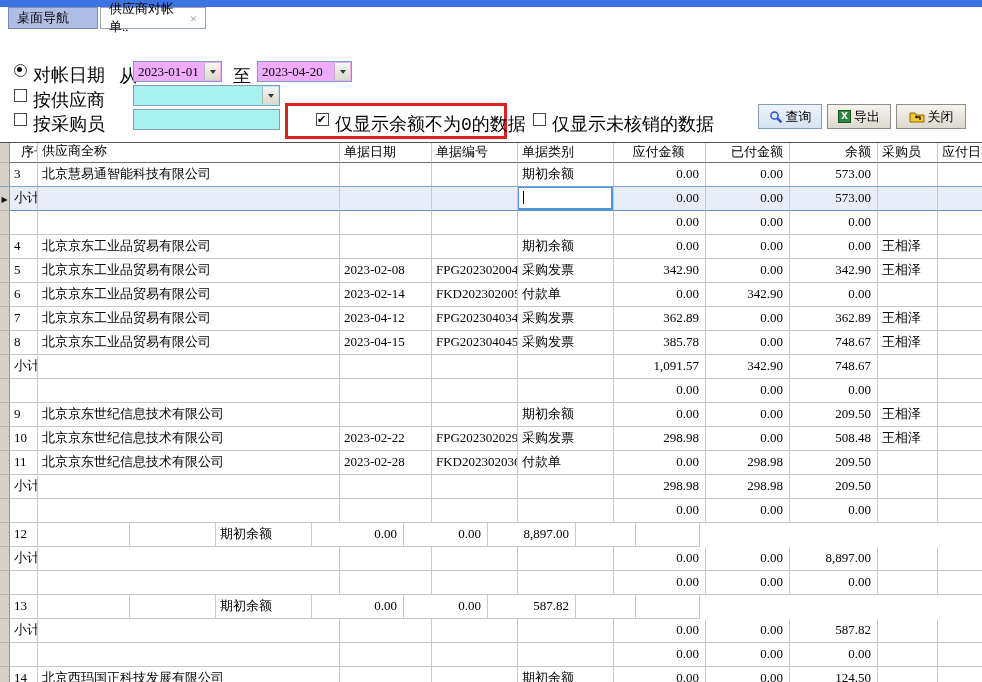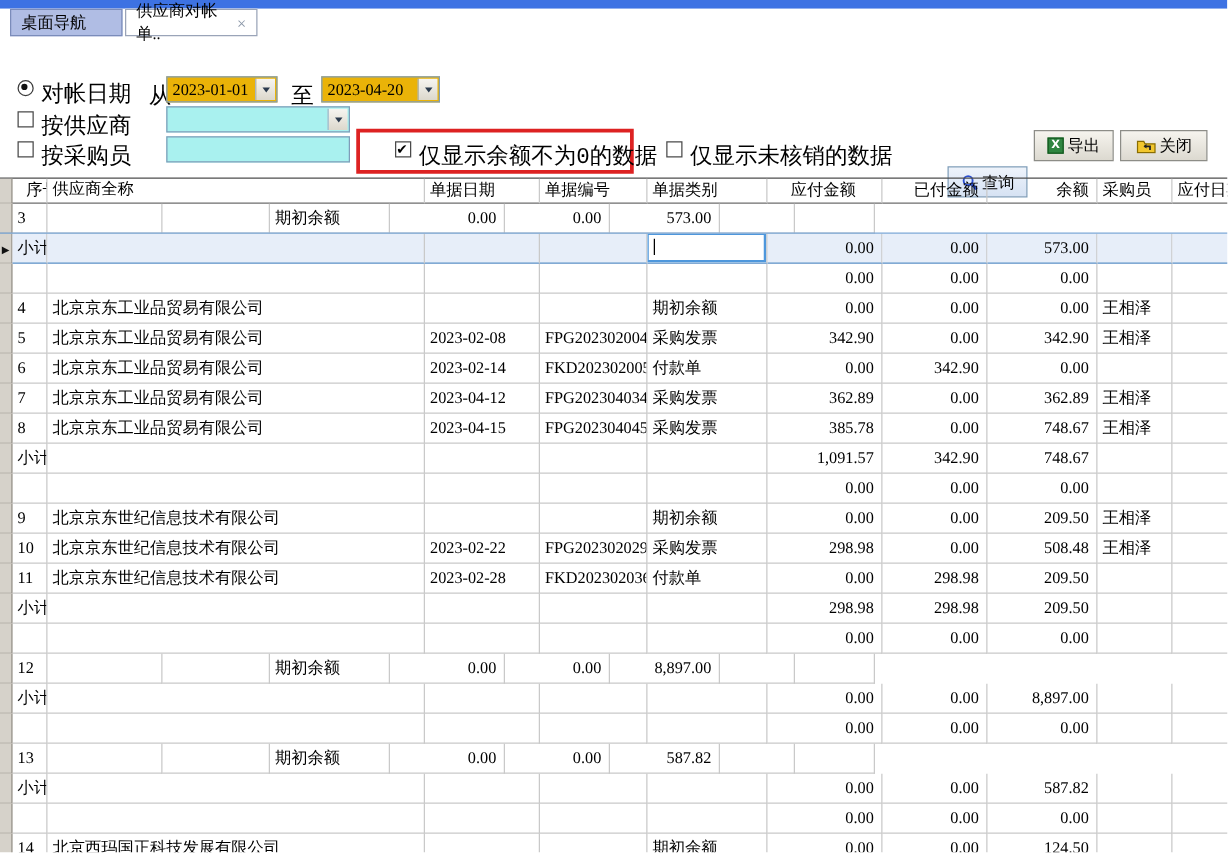--- a/index.html
+++ b/index.html
@@ -12,21 +12,21 @@
        font-size:13px;padding:0 8px;border:1px solid #7b8cba;cursor:default;}
   .tab.inactive{left:8px;width:90px;background:#b0bde4;}
   .tab.active{left:100px;width:106px;background:#fff;border-color:#9aa4b8;gap:4px;}
   .tab .close{color:#8b97a8;font-size:13px;line-height:13px;margin-left:2px;}
   
   .flabel{position:absolute;font-size:18px;white-space:nowrap;font-family:Liberation Mono, monospace;}
   .radio{position:absolute;width:13px;height:13px;border:1px solid #3c3c3c;border-radius:50%;background:#fff;box-sizing:border-box;}
   .radio.on::after{content:"";position:absolute;left:2px;top:2px;width:5px;height:5px;border-radius:50%;background:#111;}
   .cb{position:absolute;width:13px;height:13px;border:1px solid #4a4a4a;background:#fff;box-sizing:border-box;}
   .cb.checked::after{content:"✔";position:absolute;left:0;top:-1px;font-family:"DejaVu Sans",sans-serif;font-size:11px;color:#000;}
-  .combo{position:absolute;box-sizing:border-box;border:1px solid #7f9db9;background:#eab308;
+  .combo{position:absolute;box-sizing:border-box;border:1px solid #7f9db9;background:#f0abfc;
          font-size:13px;line-height:19px;padding:0 18px 0 4px;height:21px;white-space:nowrap;overflow:hidden;}
   .combo.cyan,.field.cyan{background:#a9f1ef;}
   .field{position:absolute;box-sizing:border-box;border:1px solid #7f9db9;height:21px;}
   .arrowbtn{position:absolute;right:1px;top:1px;bottom:1px;width:15px;background:linear-gradient(#f6f5f1,#dcd8cc);
             border-left:1px solid #a8b6c6;display:flex;align-items:center;justify-content:center;}
   .arrow{width:0;height:0;border-left:3.5px solid transparent;border-right:3.5px solid transparent;border-top:4px solid #2b3b4e;}
   .hl-box{position:absolute;left:285px;top:103px;width:222px;height:36px;border:3px solid #dd2222;box-sizing:border-box;pointer-events:none;}
   
   .btn{position:absolute;top:104px;height:25px;box-sizing:border-box;border:1px solid #8d8d87;
        background:linear-gradient(#f6f4ee,#dcd9d0);display:flex;align-items:center;justify-content:center;
@@ -100,21 +100,21 @@
     <span></span>
   </div>
 
   <div class="hl-box"></div>
   <span class="cb checked" style="left:316px;top:113px;"></span>
   <span class="flabel" style="left:335px;top:112px;">仅显示余额不为0的数据</span>
 
   <span class="cb" style="left:533px;top:113px;"></span>
   <span class="flabel" style="left:552px;top:112px;">仅显示未核销的数据</span>
 
-  <div class="btn query" style="left:758px;width:64px;margin-top:29px;">
+  <div class="btn query" style="left:758px;width:64px;">
     <svg width="14" height="14" viewBox="0 0 14 14">
       <circle cx="5.5" cy="5.5" r="3.6" fill="#dfeafc" stroke="#2b4fd0" stroke-width="1.5"></circle>
       <line x1="8.4" y1="8.4" x2="12.4" y2="12.4" stroke="#2b4fd0" stroke-width="2.2"></line>
     </svg>
     <span>查询</span>
   </div>
   <div class="btn" style="left:827px;width:64px;">
     <span class="xlicon"></span>
     <span>导出</span>
   </div>
@@ -137,20 +137,21 @@
         <div class="tcell" style="width: 96px;">单据类别</div>
         <div class="tcell num" style="width: 92px; text-align: center;">应付金额</div>
         <div class="tcell num" style="width: 84px;">已付金额</div>
         <div class="tcell num" style="width: 88px;">余额</div>
         <div class="tcell" style="width: 60px;">采购员</div>
         <div class="tcell" style="width: 64px;">应付日期</div>
       </div>
       <div class="trow">
         <div class="tcell gutter" style="width: 10px;"></div>
         <div class="tcell" style="width: 28px;">3</div>
+        <div class="tcell" style="width: 302px;">北京慧易通智能科技有限公司</div>
         <div class="tcell" style="width: 92px;"></div>
         <div class="tcell" style="width: 86px;"></div>
         <div class="tcell" style="width: 96px;">期初余额</div>
         <div class="tcell num" style="width: 92px;">0.00</div>
         <div class="tcell num" style="width: 84px;">0.00</div>
         <div class="tcell num" style="width: 88px;">573.00</div>
         <div class="tcell" style="width: 60px;"></div>
         <div class="tcell" style="width: 64px;"></div>
       </div>
       <div class="trow selected">

